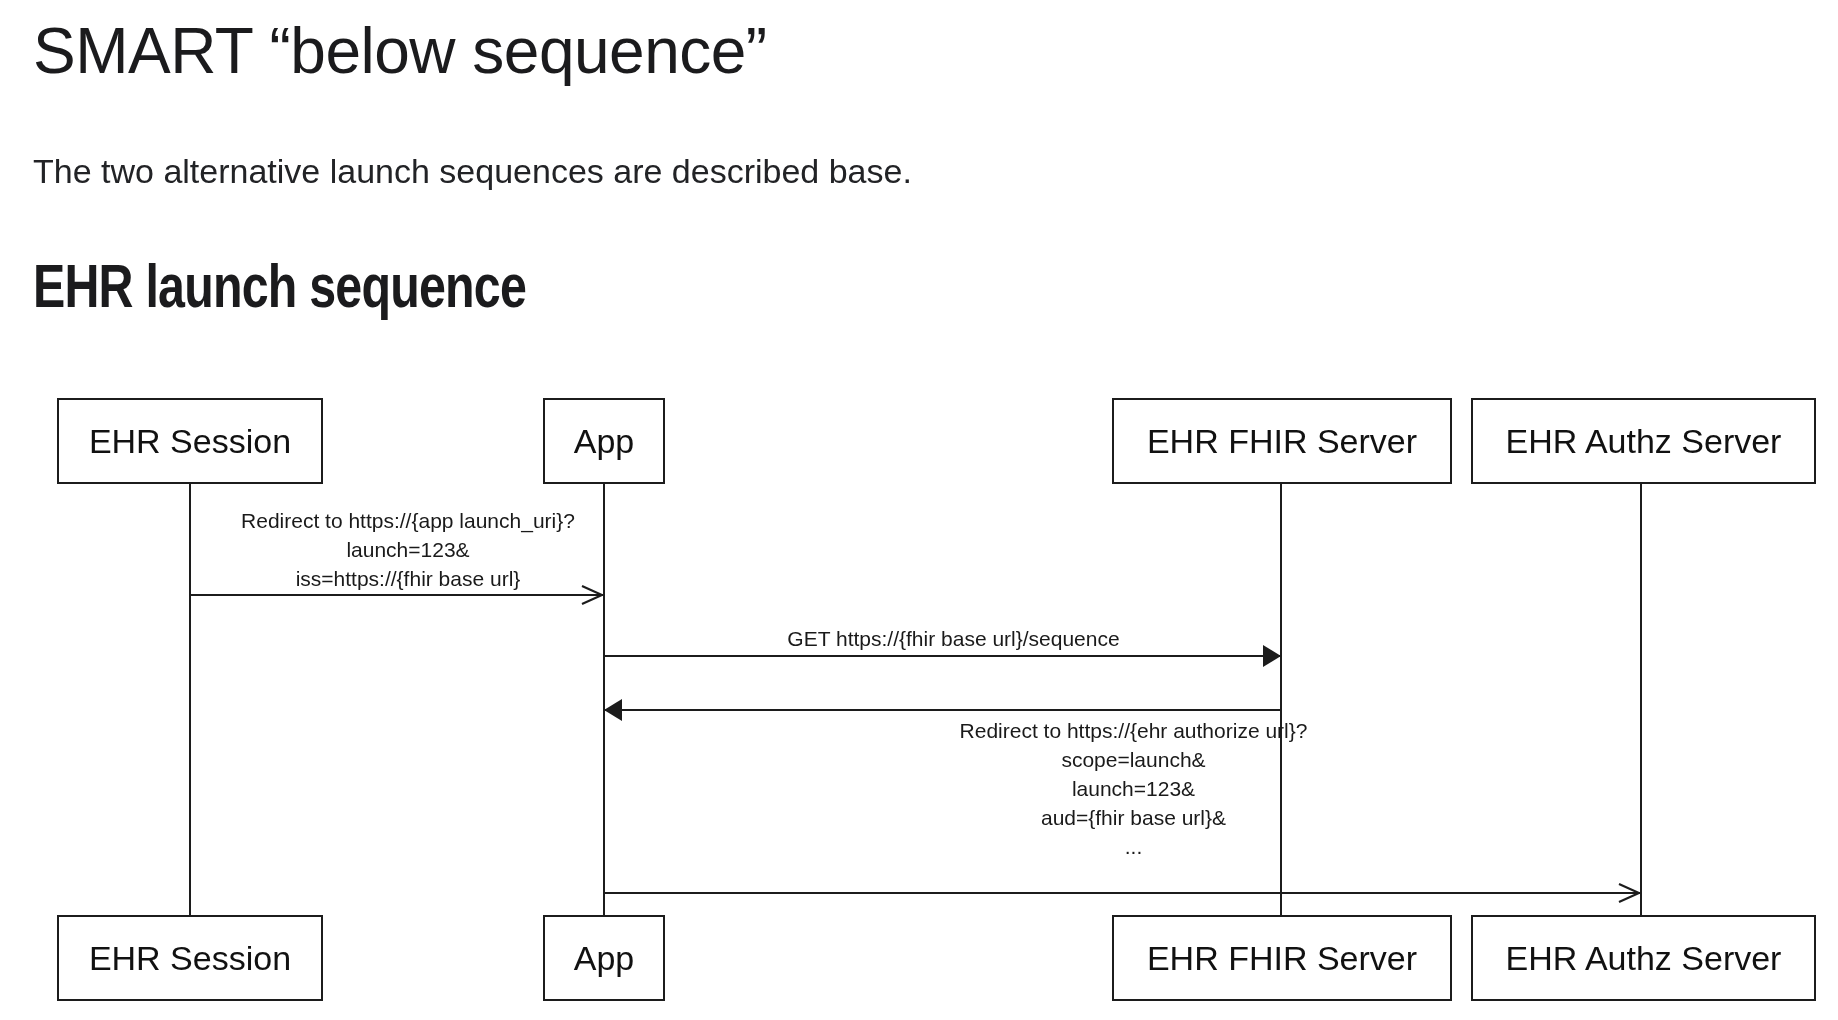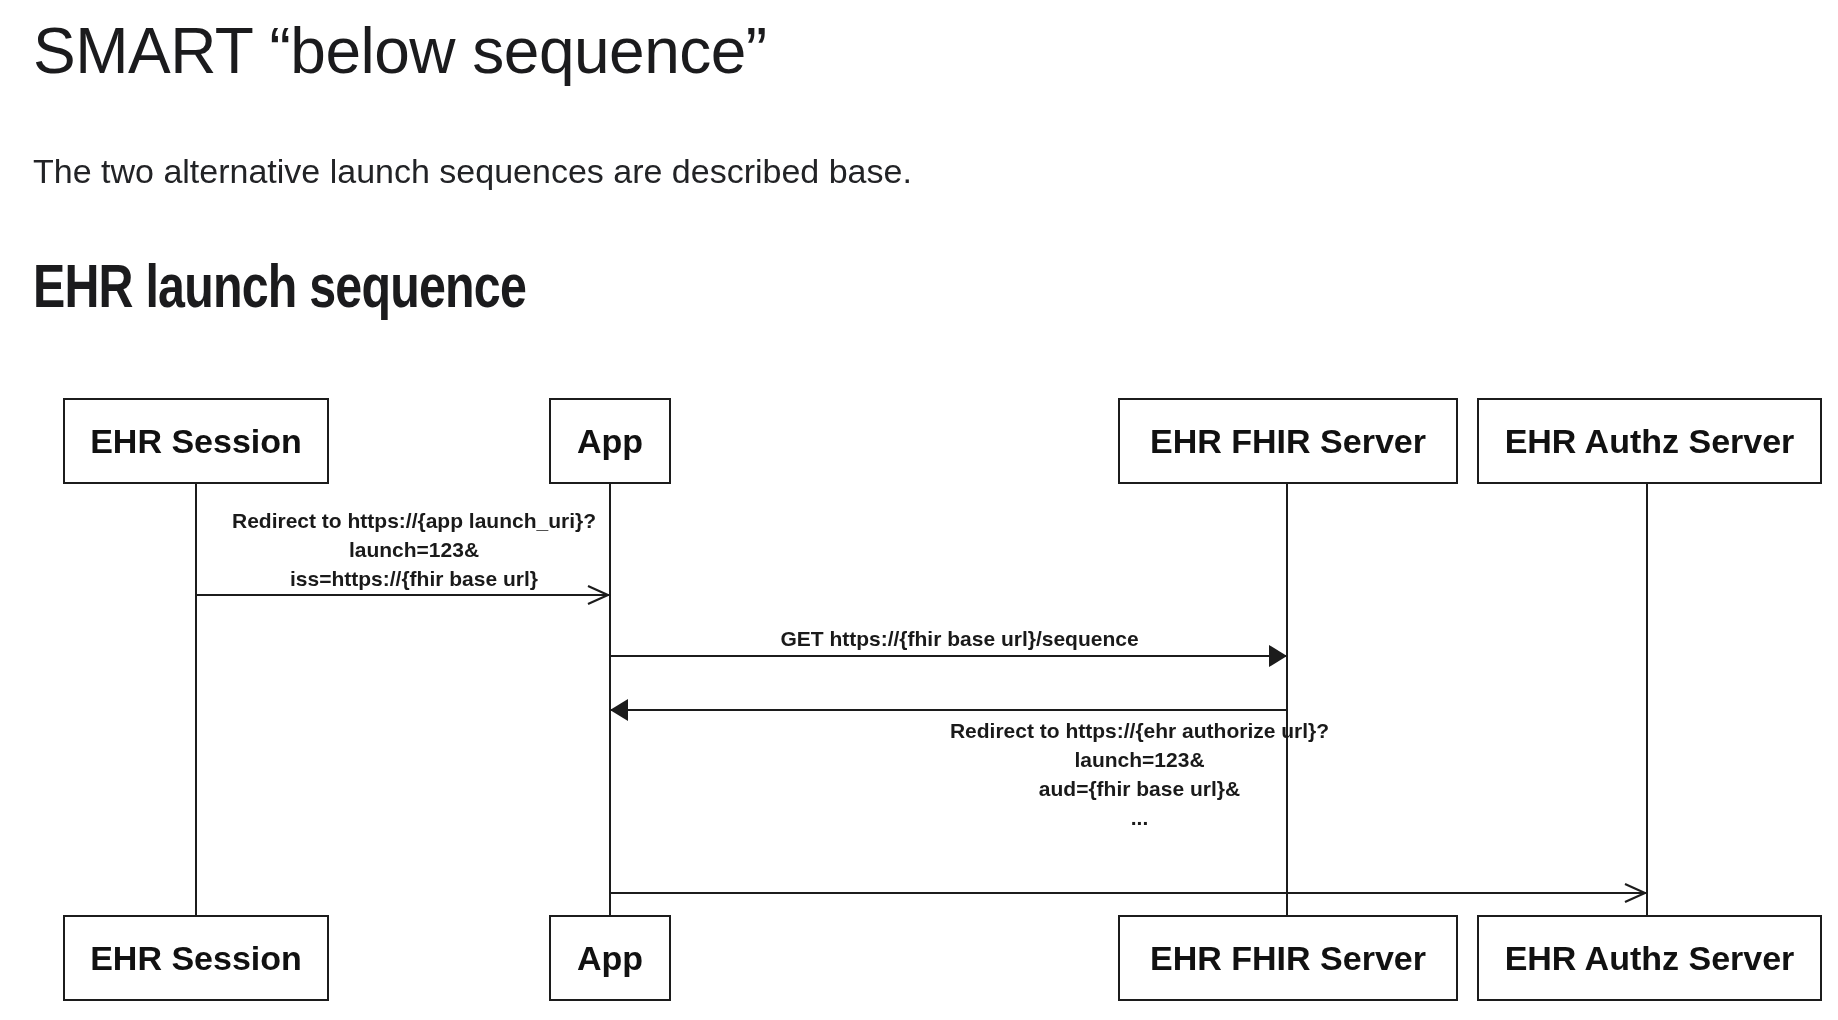--- a/index.html
+++ b/index.html
@@ -40,21 +40,21 @@
     font-size: 62px;
     font-weight: 700;
     letter-spacing: -1px;
     color: #1b1b1d;
     white-space: nowrap;
     transform: scaleX(0.78);
     transform-origin: left center;
   }
 
   
-  .diagram { position: absolute; left: 6px; top: 0; width: 1454px; height: 1020px; font-weight: bold; }
+  .diagram { position: absolute; left: 0; top: 0; width: 1454px; height: 1020px; }
 
   .actor-box {
     position: absolute;
     height: 86px;
     border: 2px solid #1c1c1c;
     background: #ffffff;
     display: flex;
     align-items: center;
     justify-content: center;
     font-size: 34px;
@@ -164,20 +164,21 @@
       <path d="M0 0 L18 11 L0 22 Z" fill="#1c1c1c"></path>
     </svg>
 
     <div class="msg-line line-3"></div>
     <svg class="arrowhead head-3" width="18" height="22" viewBox="0 0 18 22">
       <path d="M18 0 L0 11 L18 22 Z" fill="#1c1c1c"></path>
     </svg>
 
     <div class="msg-label label-4">
       <span>Redirect to https://{ehr authorize url}?</span>
+      <span>scope=launch&amp;</span>
       <span>launch=123&amp;</span>
       <span>aud={fhir base url}&amp;</span>
       <span>...</span>
     </div>
     <div class="msg-line line-4"></div>
     <svg class="arrowhead head-4" width="24" height="22" viewBox="0 0 24 22">
       <path d="M2 2 L22 11 L2 20" fill="none" stroke="#1c1c1c" stroke-width="2.2"></path>
     </svg>
 
     <div class="actor-box box-session-bot">

